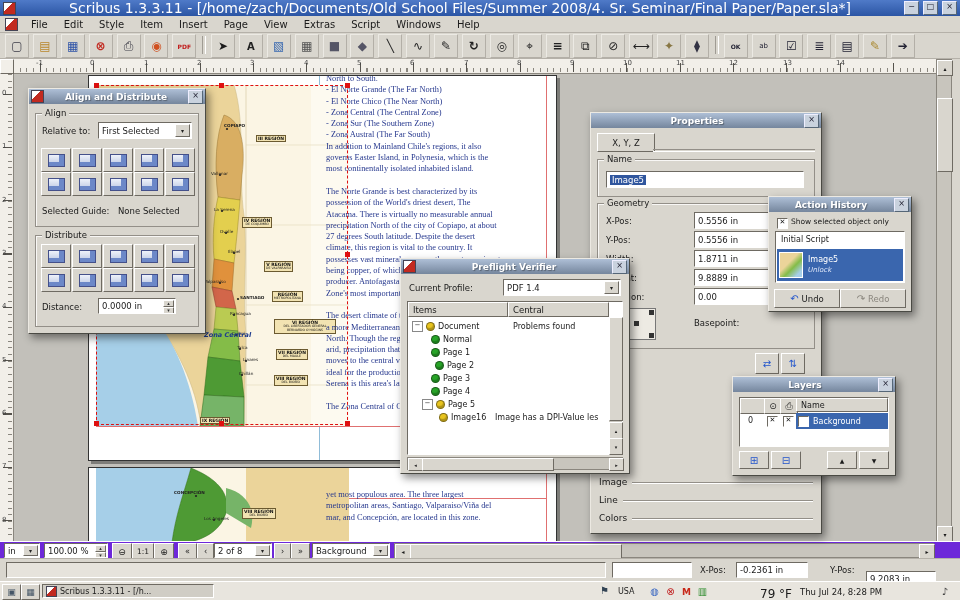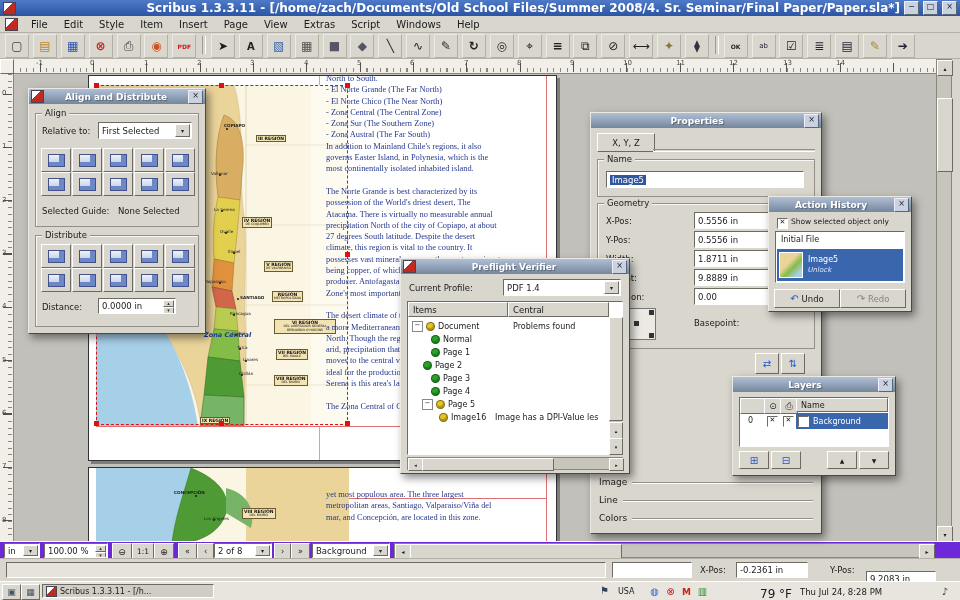--- a/index.html
+++ b/index.html
@@ -45,21 +45,21 @@
   .bp{position:absolute;width:5px;height:5px;background:#333}
   .chk{background:#fff;border:1px solid;border-color:#6e6a62 #fff #fff #6e6a62;font-size:7px;line-height:7px;text-align:center;color:#222}
 </style>
 </head>
 <body>
 
 <div id="root">
 
   <div class="A" style="left:0;top:0;width:960px;height:16px;background:linear-gradient(180deg,#4F7AC8,#2B55A4);display:flex;align-items:center;padding:0 3px;gap:4px;box-sizing:border-box">
     <span class="wico"></span>
-    <span style="flex:1;text-align:right;color:#fff;font-weight:bold;font-size:12px;white-space:nowrap;overflow:hidden">Scribus 1.3.3.11 - [/home/zach/Documents/Old School Files/Summer 2008/4. Sr. Seminar/Final Paper/Paper.sla*]</span>
+    <span style="flex:1;text-align:center;color:#fff;font-weight:normal;font-size:14px;white-space:nowrap;overflow:hidden">Scribus 1.3.3.11 - [/home/zach/Documents/Old School Files/Summer 2008/4. Sr. Seminar/Final Paper/Paper.sla*]</span>
     <span class="xb">−</span>
     <span class="xb">□</span>
     <span class="xb">×</span>
   </div>
 
   <div class="A" style="left:0;top:16px;width:960px;height:17px;background:#D9D6CE;border-bottom:1px solid #b5b1a9;box-sizing:border-box;display:flex;align-items:center">
     <span style="width:11px;height:11px;margin:0 5px;background:linear-gradient(135deg,#fff 40%,#C22A20 40%);border:1px solid #445"></span>
     <span class="mi">File</span>
     <span class="mi">Edit</span>
     <span class="mi">Style</span>
@@ -512,21 +512,21 @@
         <span class="A" style="left:104px">Problems found</span>
       </div>
       <div class="pfrow" style="top:31px;padding-left:22px;width:180px">
           <span class="dot" style="background:#28A428"></span>
           <span>Normal</span>
         </div>
       <div class="pfrow" style="top:44px;padding-left:22px;width:180px">
           <span class="dot" style="background:#28A428"></span>
           <span>Page 1</span>
         </div>
-      <div class="pfrow" style="top:57px;padding-left:14px;width:180px">
+      <div class="pfrow" style="top:57px;padding-left:26px;width:180px">
           <span class="dot" style="background:#28A428"></span>
           <span>Page 2</span>
         </div>
       <div class="pfrow" style="top:70px;padding-left:22px;width:180px">
           <span class="dot" style="background:#28A428"></span>
           <span>Page 3</span>
         </div>
       <div class="pfrow" style="top:83px;padding-left:22px;width:180px">
           <span class="dot" style="background:#28A428"></span>
           <span>Page 4</span>
@@ -555,21 +555,21 @@
   </div>
 
   <div class="A win" style="left:768px;top:196px;width:142px;height:114px;z-index:32">
     <div class="ttl">
       <span class="tx">Action History</span>
       <span class="xb">×</span>
     </div>
     <span class="A chk" style="left:8px;top:21px;width:9px;height:9px">✕</span>
     <span class="A" style="left:22px;top:20px;font-size:7.5px;white-space:nowrap">Show selected object only</span>
     <div class="A snk" style="left:6px;top:34px;width:130px;height:52px;box-sizing:border-box">
-      <span class="A" style="left:5px;top:3px;font-size:8px">Initial File</span>
+      <span class="A" style="left:5px;top:3px;font-size:8px">Initial Script</span>
       <div class="A row" style="left:1px;top:17px;width:126px;height:32px;background:#3A66AE;gap:5px;padding-left:2px;box-sizing:border-box">
         <span style="width:22px;height:24px;background:linear-gradient(135deg,#EBD49A 40%,#84BC48 60%,#A6CFE8 85%);border:1px solid #fff;flex:none"></span>
         <span style="color:#fff;font-size:8px;line-height:10px"><span>Image5</span><br><i style="font-size:7px;color:#dde6f8">Unlock</i></span>
       </div>
     </div>
     <div class="ras row A" style="left:5px;top:92px;width:64px;height:17px;justify-content:center;gap:3px">
         <span style="color:#2255CC;font-size:10px">↶</span>
         <span style="font-size:8.5px">Undo</span>
       </div>
     <div class="ras row A" style="left:71px;top:92px;width:64px;height:17px;justify-content:center;gap:3px;color:#8a867e">

